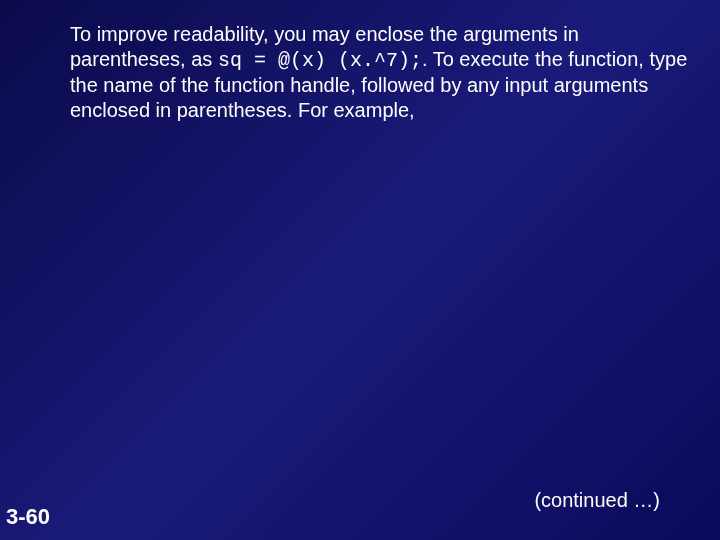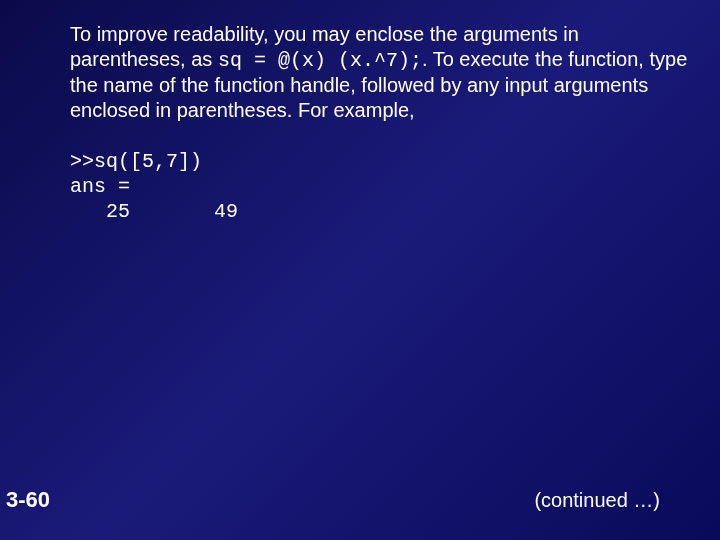--- a/index.html
+++ b/index.html
@@ -46,38 +46,35 @@
   }
   .cont {
     position: absolute;
     right: 60px;
     bottom: 28px;
     font-size: 20px;
   }
   .pagenum {
     position: absolute;
     left: 6px;
-    bottom: 27px;
+    bottom: 10px;
     font-size: 22px;
     font-weight: bold;
   }
 </style>
 </head>
 <body>
 
 <div class="slide">
 
 
 
 
   <div class="body-text">
     <span>To improve readability, you may enclose the arguments in parentheses, as </span><span class="inline-code">sq = @(x) (x.^7);</span><span>. To execute the function, type the name of the function handle, followed by any input arguments enclosed in parentheses. For example,</span>
   </div>
 
-  <div class="code">&gt;&gt;sq([5,7])
-ans =
-   25       49</div>
 
   <div class="cont">(continued …)</div>
 
   <div class="pagenum">3-60</div>
 
 </div>
 
 </body></html>

